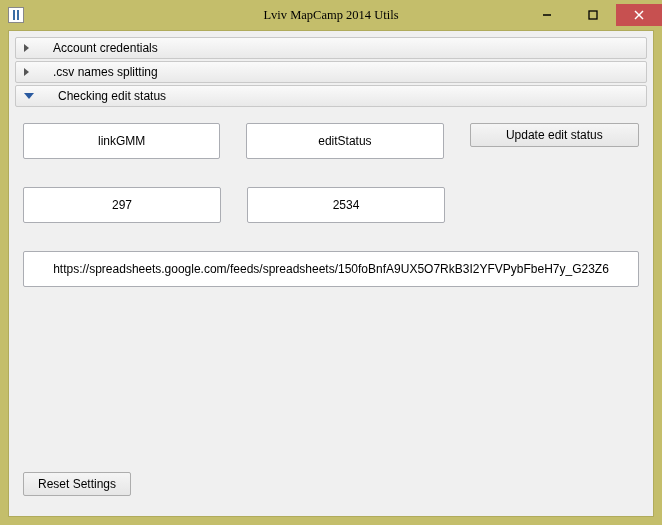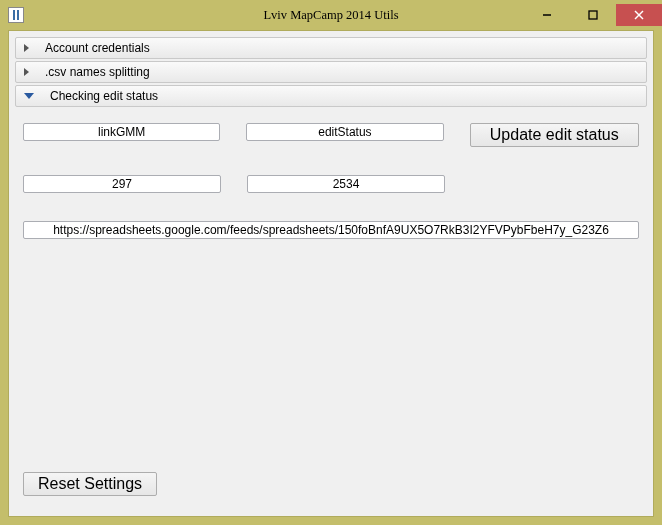--- a/index.html
+++ b/index.html
@@ -85,21 +85,21 @@
     padding: 6px;
   }
 
   .accordion-item .header {
     background: linear-gradient(#fafafa, #e9e9e9);
     border: 1px solid #c9c9c9;
     border-radius: 2px;
     padding: 3px 8px;
     display: flex;
     align-items: center;
-    gap: 16px;
+    gap: 24px;
     margin-bottom: 2px;
     font-size: 12px;
     color: #000;
   }
   .chevron {
     width: 0; height: 0;
     display: inline-block;
   }
   .chevron.right {
     border-top: 4px solid transparent;
@@ -122,40 +122,40 @@
   }
 
   .row {
     display: flex;
     gap: 26px;
     margin-bottom: 28px;
   }
   .row.tight { }
 
   input.txt {
-    height: 18px;
+    height: 36px;
     border: 1px solid #abadb3;
     border-radius: 2px;
     padding: 0 6px;
     font-family: inherit;
     font-size: 12px;
     background: #fff;
     text-align: center;
     outline: none;
   }
   .w-med { width: 198px; }
   .w-full { width: 100%; text-align: left; margin-bottom: 18px; }
 
   button.btn {
     height: 24px;
     border: 1px solid #adadad;
     border-radius: 2px;
     background: linear-gradient(#f5f5f5,#e6e6e6);
     font-family: inherit;
-    font-size: 16px;
+    font-size: 12px;
     padding: 0 14px;
     color: #000;
   }
   .w-btn { width: 170px; }
 
   .bottom-bar {
     display: flex;
     justify-content: flex-start;
     margin-top: auto;
     padding: 8px 4px 6px 0;

